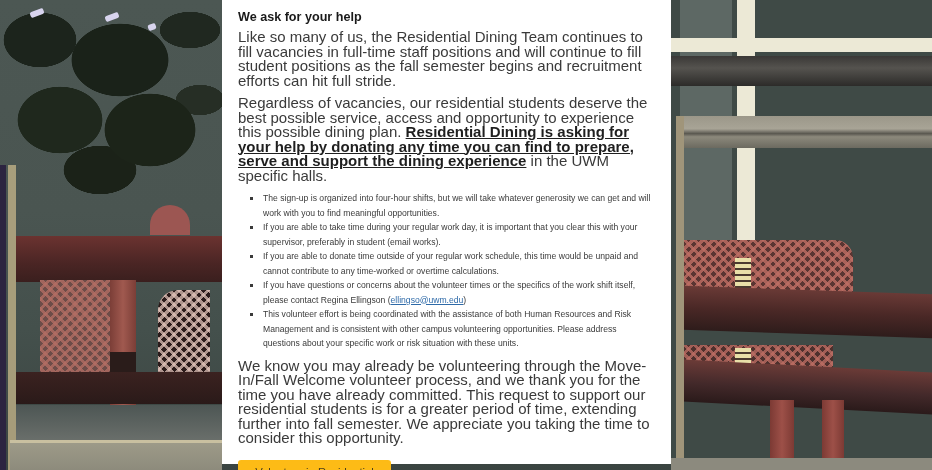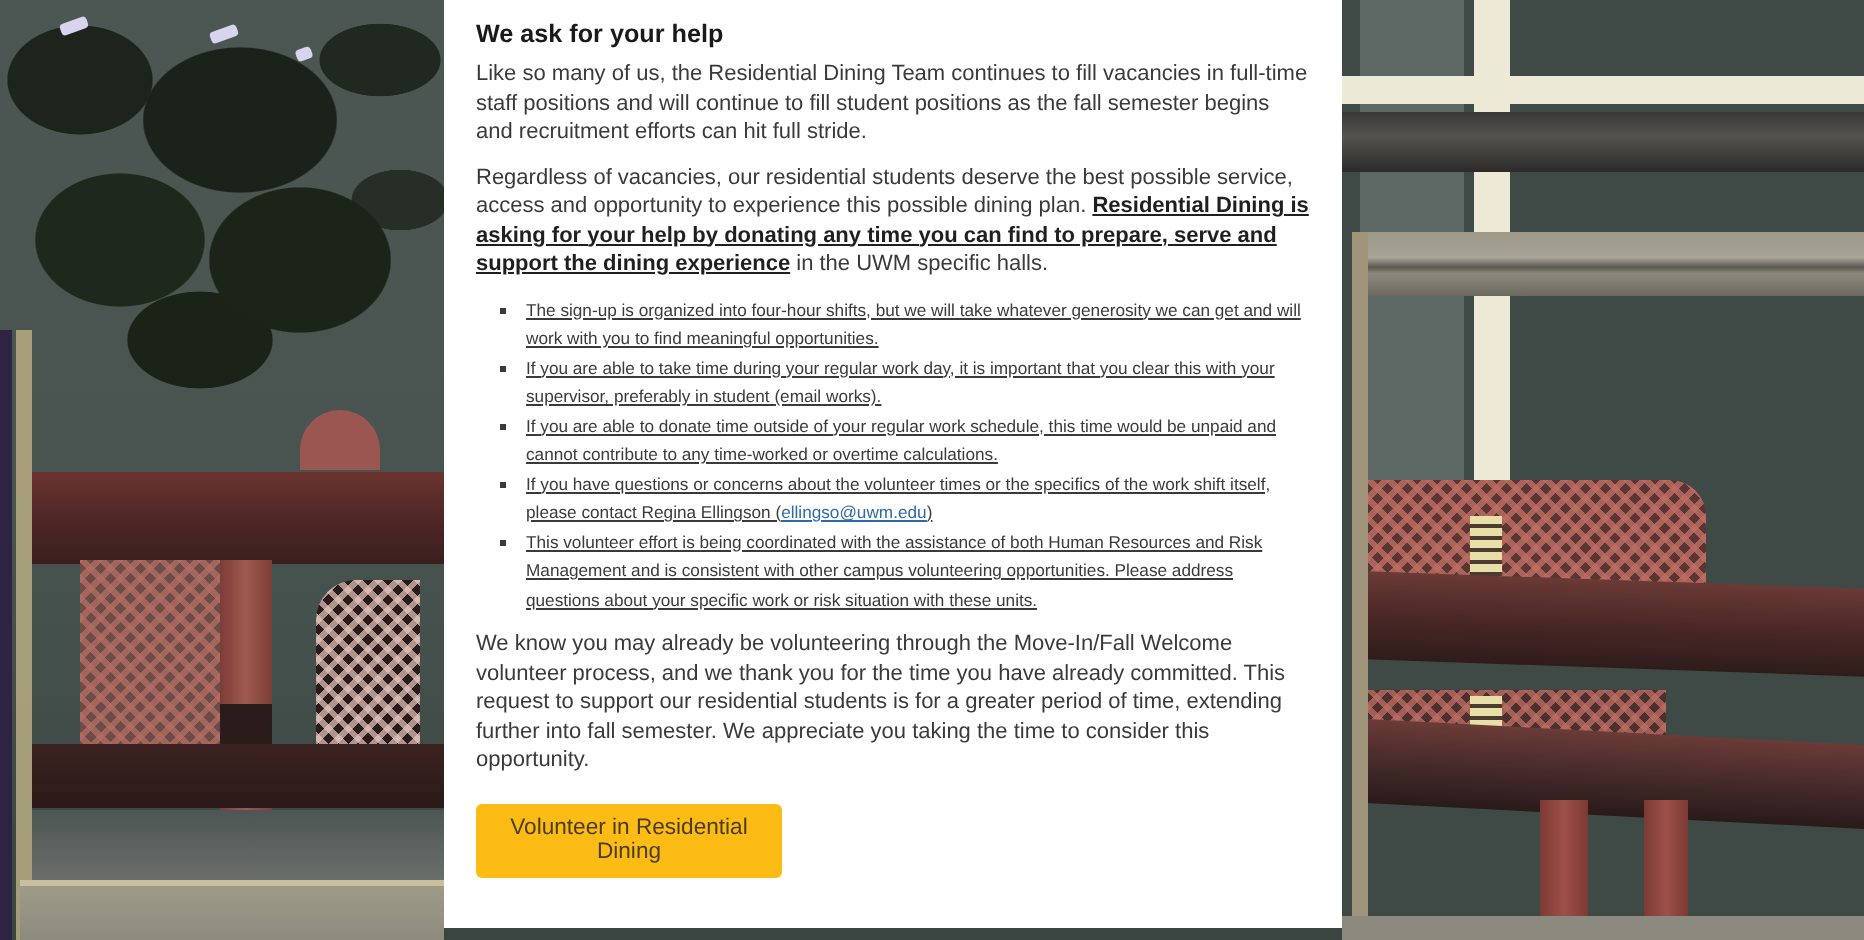--- a/index.html
+++ b/index.html
@@ -90,34 +90,33 @@
       color: #333333;
     }
     .card-title {
       font-size: 12.6px;
       font-weight: bold;
       color: #1a1a1a;
       line-height: 16px;
       margin-bottom: 5px;
     }
     .para {
-      font-size: 11px;
+      font-size: 15px;
       line-height: 14.5px;
       color: #3a3a3a;
       margin-bottom: 8px;
     }
     .para strong { color: #1f1f1f; text-decoration: underline; font-weight: bold; }
     .bullets { list-style: none; margin: 0 0 8px 0; padding: 0; }
     .bullets li {
       position: relative;
       font-size: 8.6px;
       line-height: 14.5px;
       color: #3a3a3a;
       padding-left: 25px;
-      text-decoration: underline;
     }
     .bullets li::before {
       content: "";
       position: absolute;
       left: 12px; top: 6px;
       width: 3px; height: 3px;
       background: #3a3a3a;
     }
     .email-link { color: #2e6aa8; text-decoration: underline; cursor: pointer; }
     .cta-button {

